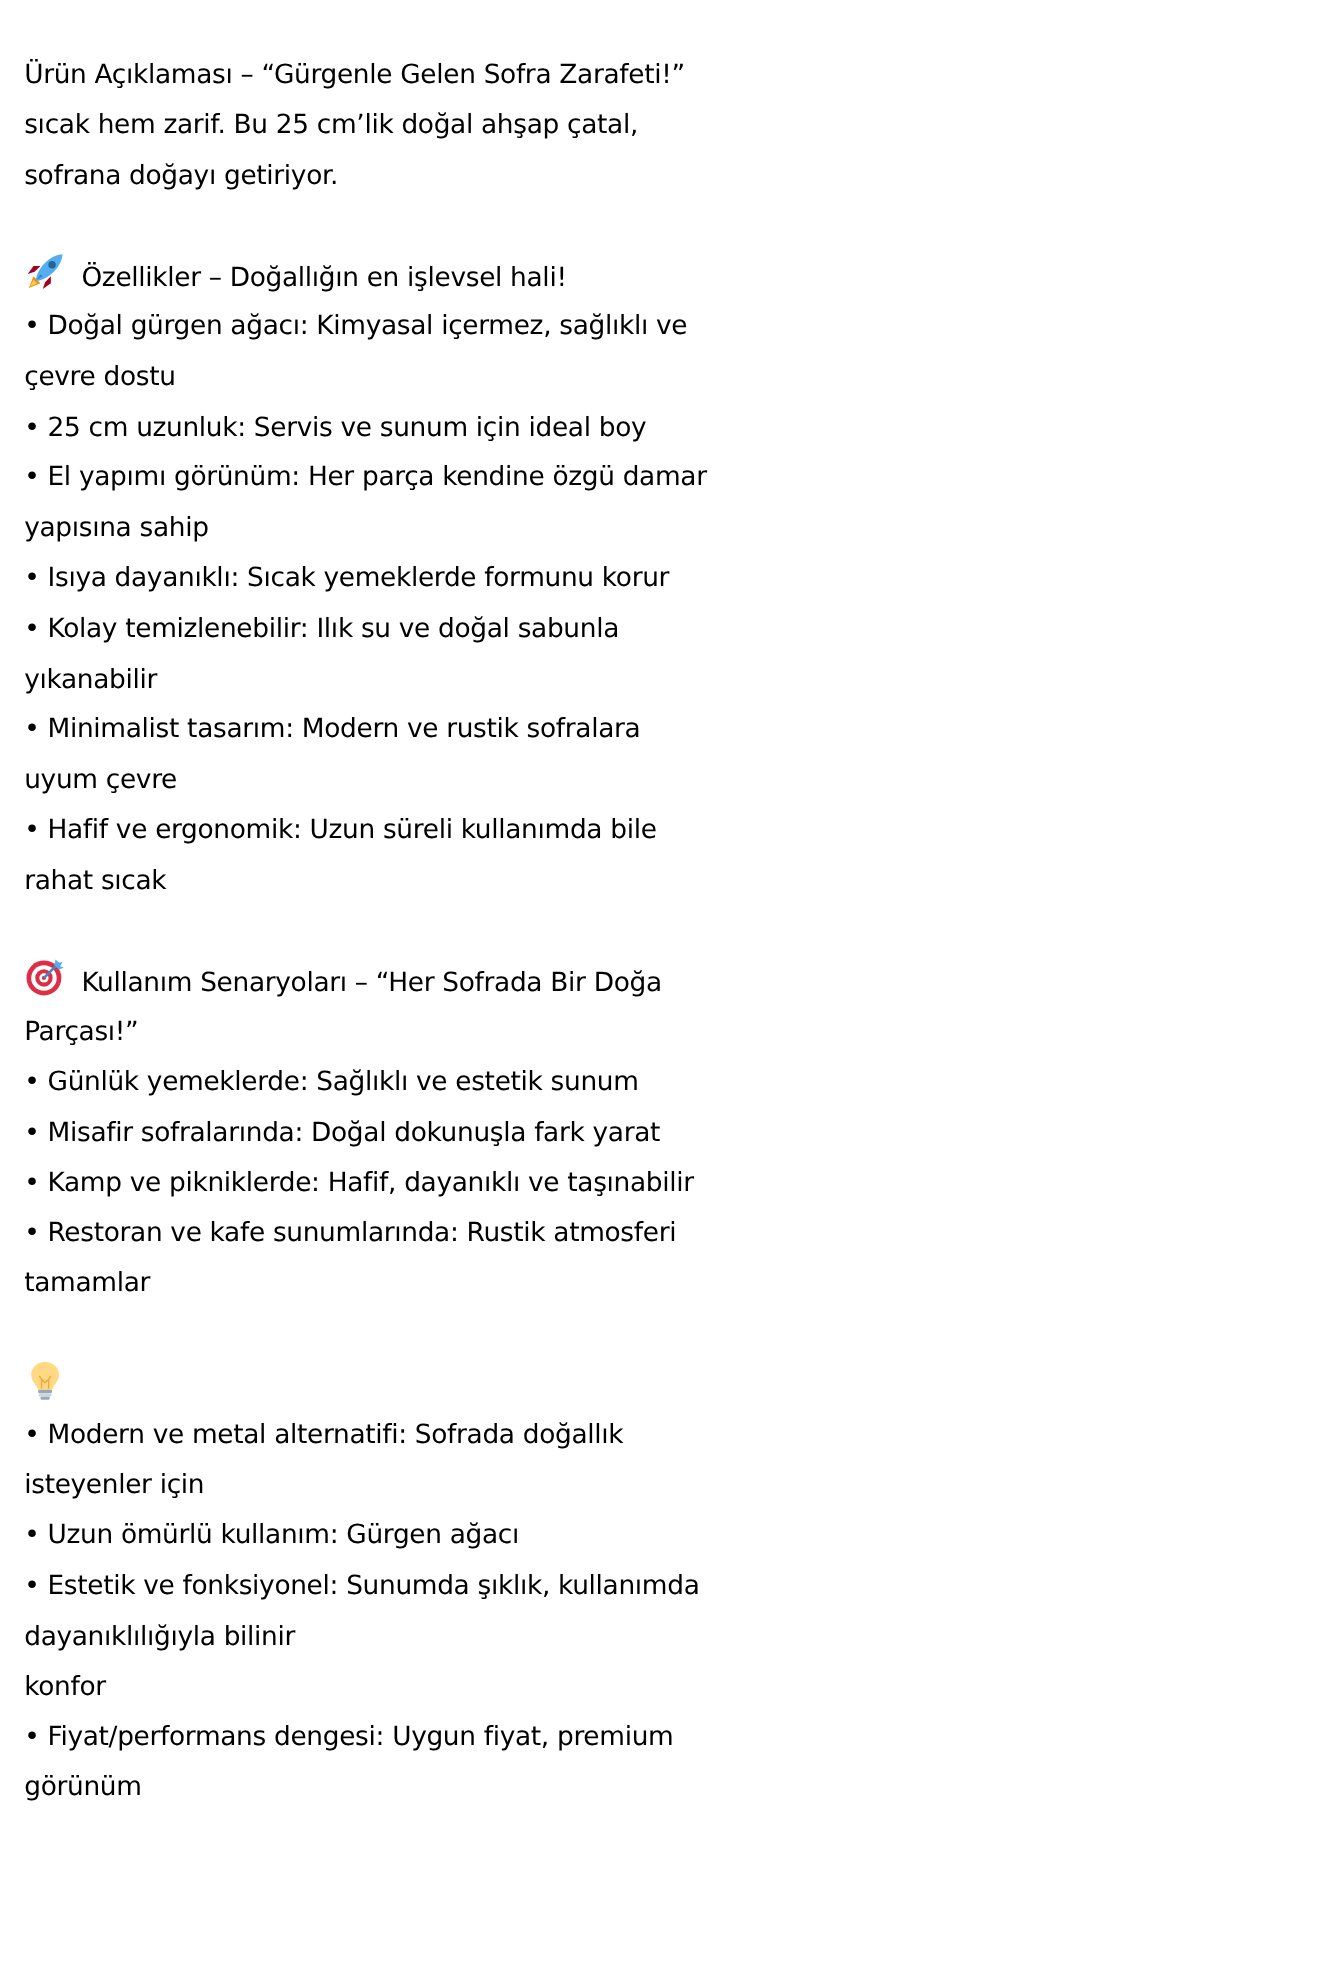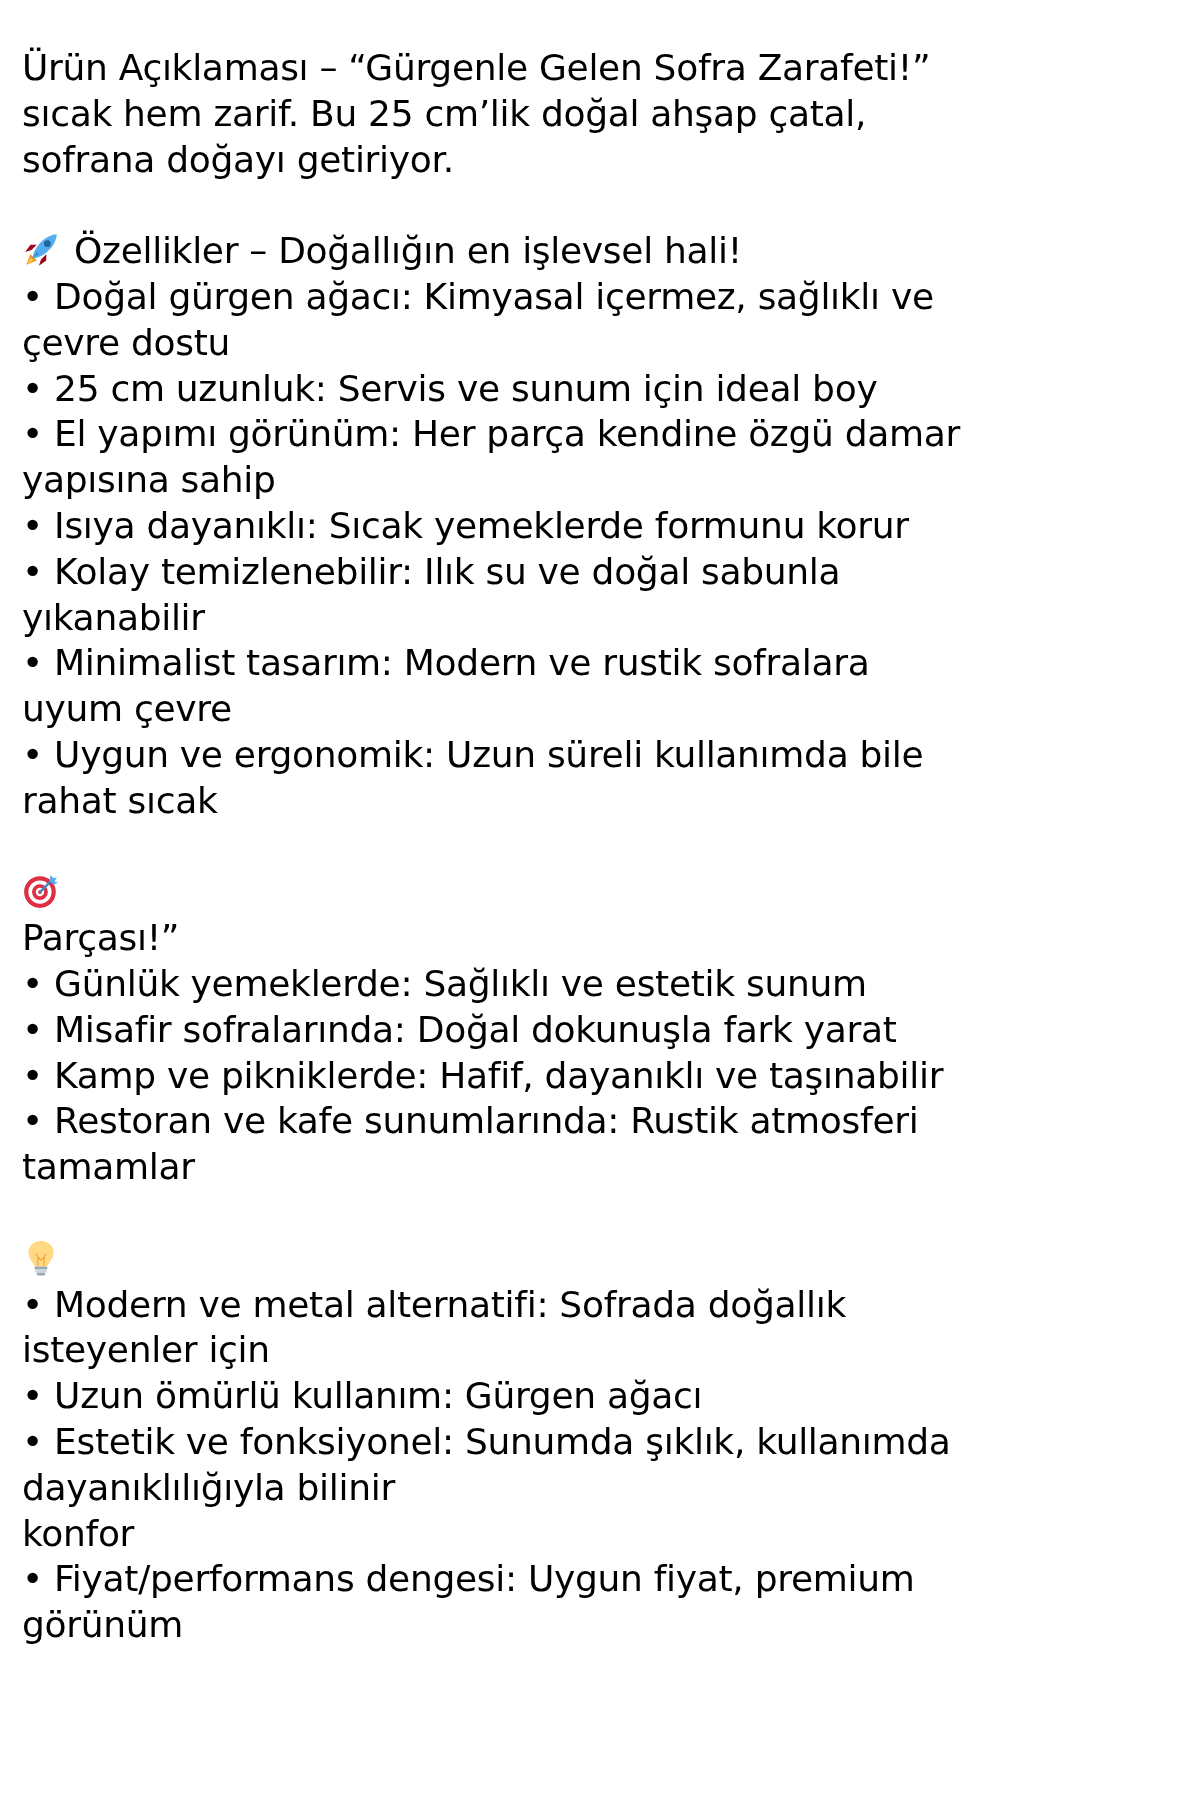--- a/index.html
+++ b/index.html
@@ -12,21 +12,21 @@
       height: 1800px;
       overflow: hidden;
       position: relative;
     }
     .doc {
       position: absolute;
       left: 22px;
       top: 45px;
       width: 1170px;
       font-family: "DejaVu Sans", sans-serif;
-      font-size: 36px;
+      font-size: 24px;
       line-height: 45.8px;
       color: #000000;
       letter-spacing: -0.3px;
     }
     .line {
       display: block;
       white-space: pre;
       height: 45.8px;
     }
     .blank {
@@ -68,36 +68,36 @@
     <span class="line">• Doğal gürgen ağacı: Kimyasal içermez, sağlıklı ve</span>
     <span class="line">çevre dostu</span>
     <span class="line">• 25 cm uzunluk: Servis ve sunum için ideal boy</span>
     <span class="line">• El yapımı görünüm: Her parça kendine özgü damar</span>
     <span class="line">yapısına sahip</span>
     <span class="line">• Isıya dayanıklı: Sıcak yemeklerde formunu korur</span>
     <span class="line">• Kolay temizlenebilir: Ilık su ve doğal sabunla</span>
     <span class="line">yıkanabilir</span>
     <span class="line">• Minimalist tasarım: Modern ve rustik sofralara</span>
     <span class="line">uyum çevre</span>
-    <span class="line">• Uygun ve ergonomik: Uzun süreli kullanımda bile</span>
+    <span class="line">• Hafif ve ergonomik: Uzun süreli kullanımda bile</span>
     <span class="line">rahat sıcak</span>
   </section>
 
   <span class="blank"></span>
 
   <section>
     <span class="line"><span class="emoji"><svg viewBox="0 0 36 36">
             <circle cx="17" cy="19" r="15" fill="#dd2e44"></circle>
             <circle cx="17" cy="19" r="11" fill="#ffffff"></circle>
             <circle cx="17" cy="19" r="7.5" fill="#dd2e44"></circle>
             <circle cx="17" cy="19" r="4" fill="#ffffff"></circle>
             <circle cx="17" cy="19" r="1.8" fill="#dd2e44"></circle>
             <path d="M17 19 L30 6" stroke="#3b88c3" stroke-width="2.2"></path>
             <path d="M27 3 L30 6 L33 5 L31 9 L34 10 L30 12 L26 8 Z" fill="#55acee"></path>
-          </svg></span></span>
+          </svg></span><span>Kullanım Senaryoları – “Her Sofrada Bir Doğa</span></span>
     <span class="line">Parçası!”</span>
     <span class="line">• Günlük yemeklerde: Sağlıklı ve estetik sunum</span>
     <span class="line">• Misafir sofralarında: Doğal dokunuşla fark yarat</span>
     <span class="line">• Kamp ve pikniklerde: Hafif, dayanıklı ve taşınabilir</span>
     <span class="line">• Restoran ve kafe sunumlarında: Rustik atmosferi</span>
     <span class="line">tamamlar</span>
   </section>
 
   <span class="blank"></span>
 

